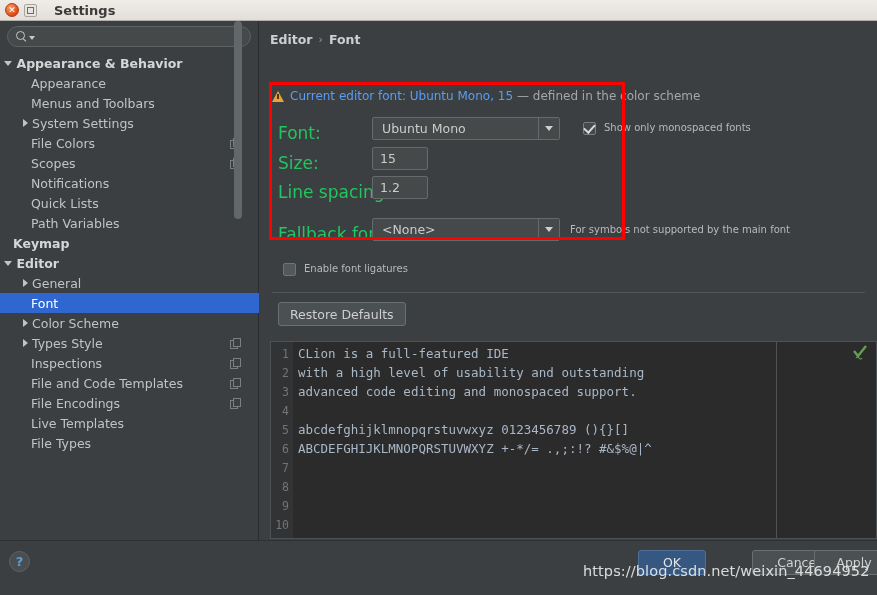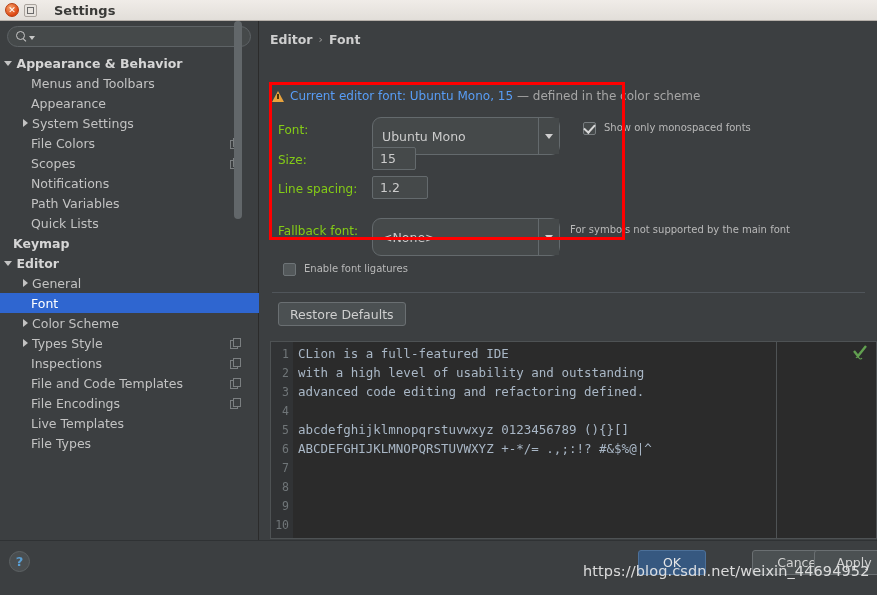--- a/index.html
+++ b/index.html
@@ -248,29 +248,29 @@
     left: -0.7px; top: 3px;
     width: 1.4px; height: 5px;
     background: #4a3508;
   }
   #warn-link { color: #589df6; }
   #warn-rest { color: #a6a6a6; margin-left: 4px; }
 
   
   .form-label {
     position: absolute;
-    font-size: 12px;
-    color: #84cc16;
+    font-size: 17px;
+    color: #22c55e;
   }
   .combo {
     position: absolute;
-    height: 38px;
+    height: 23px;
     background: #45494a;
     border: 1px solid #646a6d;
-    border-radius: 9px;
+    border-radius: 2px;
     display: flex;
     align-items: center;
   }
   .combo .val {
     flex: 1;
     padding-left: 9px;
     font-size: 12.5px;
     color: #cccccc;
     white-space: nowrap;
     overflow: hidden;
@@ -486,26 +486,26 @@
     </div>
     <div id="tree">
         <div class="tree-row bold">
           <span style="display: inline-block; flex: 0 0 auto; width: 0px;"></span>
           <span class="twisty down"></span>
           <span>Appearance &amp; Behavior</span>
         </div>
         <div class="tree-row">
           <span style="display: inline-block; flex: 0 0 auto; width: 18px;"></span>
           <span class="twisty none"></span>
+          <span>Appearance</span>
+        </div>
+        <div class="tree-row">
+          <span style="display: inline-block; flex: 0 0 auto; width: 18px;"></span>
+          <span class="twisty none"></span>
           <span>Menus and Toolbars</span>
-        </div>
-        <div class="tree-row">
-          <span style="display: inline-block; flex: 0 0 auto; width: 18px;"></span>
-          <span class="twisty none"></span>
-          <span>Appearance</span>
         </div>
         <div class="tree-row">
           <span style="display: inline-block; flex: 0 0 auto; width: 18px;"></span>
           <span class="twisty right"></span>
           <span>System Settings</span>
         </div>
         <div class="tree-row">
           <span style="display: inline-block; flex: 0 0 auto; width: 18px;"></span>
           <span class="twisty none"></span>
           <span>File Colors</span>
@@ -518,26 +518,26 @@
           <span class="copy-icon"></span>
         </div>
         <div class="tree-row">
           <span style="display: inline-block; flex: 0 0 auto; width: 18px;"></span>
           <span class="twisty none"></span>
           <span>Notifications</span>
         </div>
         <div class="tree-row">
           <span style="display: inline-block; flex: 0 0 auto; width: 18px;"></span>
           <span class="twisty none"></span>
+          <span>Quick Lists</span>
+        </div>
+        <div class="tree-row">
+          <span style="display: inline-block; flex: 0 0 auto; width: 18px;"></span>
+          <span class="twisty none"></span>
           <span>Path Variables</span>
-        </div>
-        <div class="tree-row">
-          <span style="display: inline-block; flex: 0 0 auto; width: 18px;"></span>
-          <span class="twisty none"></span>
-          <span>Quick Lists</span>
         </div>
         <div class="tree-row bold">
           <span style="display: inline-block; flex: 0 0 auto; width: 0px;"></span>
           <span class="twisty none"></span>
           <span>Keymap</span>
         </div>
         <div class="tree-row bold">
           <span style="display: inline-block; flex: 0 0 auto; width: 0px;"></span>
           <span class="twisty down"></span>
           <span>Editor</span>
@@ -615,21 +615,21 @@
     <div class="combo" style="left:112px; top:96px; width:188px;">
       <span class="val">Ubuntu Mono</span>
       <span class="arrow-box">
           <i></i>
         </span>
     </div>
     <div class="cbox checked" style="left:323px; top:101px;"></div>
     <div class="side-note" style="left:344px; top:101px;">Show only monospaced fonts</div>
 
     <div class="form-label" style="left:18px; top:132px;text-align:right;">Size:</div>
-    <div class="textfield" style="left:112px; top:126px; width:44px;">15</div>
+    <div class="textfield" style="left:112px; top:126px; width:56px;">15</div>
 
     <div class="form-label" style="left:18px; top:161px;">Line spacing:</div>
     <div class="textfield" style="left:112px; top:155px; width:56px;">1.2</div>
 
     <div class="form-label" style="left:18px; top:203px;">Fallback font:</div>
     <div class="combo" style="left:112px; top:197px; width:188px;">
       <span class="val">&lt;None&gt;</span>
       <span class="arrow-box">
           <i></i>
         </span>
@@ -644,21 +644,21 @@
     <div id="divider"></div>
 
     <div id="restore-btn">Restore Defaults</div>
 
     <div id="preview">
       <div id="gutter"></div>
       <div id="guide-line"></div>
       <div id="code-lines">
           <div class="code-row"><span class="ln">1</span><span class="ctext">CLion is a full-featured IDE</span></div>
           <div class="code-row"><span class="ln">2</span><span class="ctext">with a high level of usability and outstanding</span></div>
-          <div class="code-row"><span class="ln">3</span><span class="ctext">advanced code editing and refactoring defined.</span></div>
+          <div class="code-row"><span class="ln">3</span><span class="ctext">advanced code editing and monospaced support.</span></div>
           <div class="code-row"><span class="ln">4</span><span class="ctext"></span></div>
           <div class="code-row"><span class="ln">5</span><span class="ctext">abcdefghijklmnopqrstuvwxyz 0123456789 (){}[]</span></div>
           <div class="code-row"><span class="ln">6</span><span class="ctext">ABCDEFGHIJKLMNOPQRSTUVWXYZ +-*/= .,;:!? #&amp;$%@|^</span></div>
           <div class="code-row"><span class="ln">7</span><span class="ctext"></span></div>
           <div class="code-row"><span class="ln">8</span><span class="ctext"></span></div>
           <div class="code-row"><span class="ln">9</span><span class="ctext"></span></div>
           <div class="code-row"><span class="ln">10</span><span class="ctext"></span></div>
         </div>
       <svg id="check-mark" viewBox="0 0 16 16">
         <path d="M2 6 L6 11 L14 1" stroke="#62a050" stroke-width="2.4" fill="none"></path>

